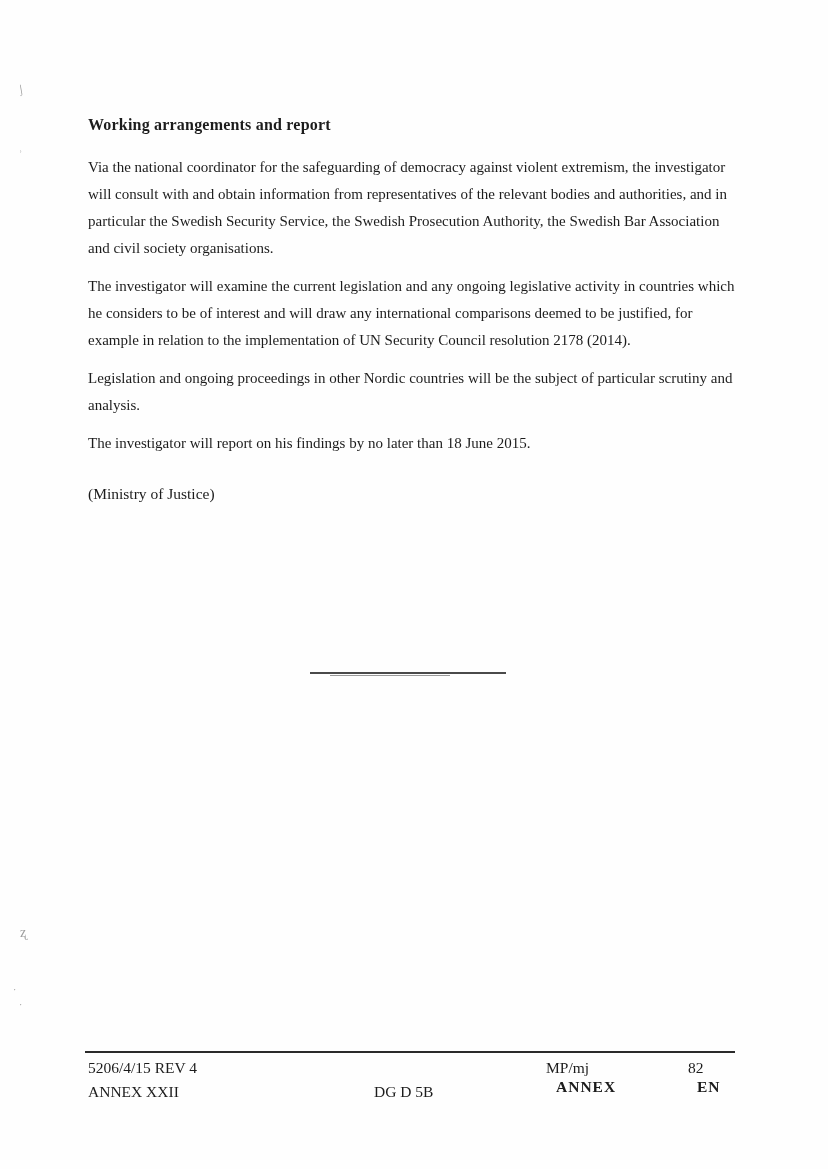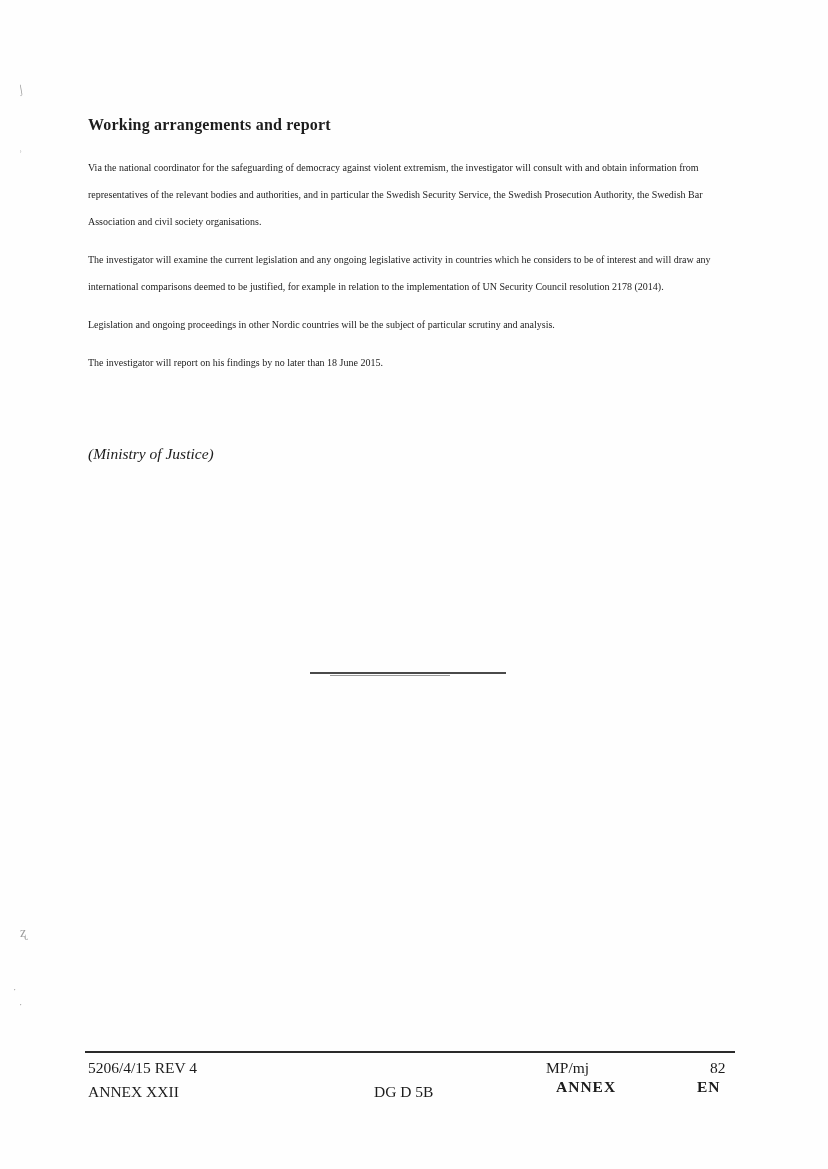--- a/index.html
+++ b/index.html
@@ -22,29 +22,28 @@
     top: 104px;
     width: 650px;
   }
   .heading {
     font-weight: bold;
     font-size: 16px;
     margin: 12px 0 20px 0;
     letter-spacing: 0.2px;
   }
   .para {
-    font-size: 10px;
+    font-size: 15px;
     line-height: 27px;
     margin: 0 0 11px 0;
     text-align: left;
   }
   .signature {
     font-size: 15.5px;
-    margin-top: 69px;
-    font-style: italic;
+    margin-top: 28px;
   }
   .mid-rule {
     position: absolute;
     left: 310px;
     top: 672px;
     width: 196px;
     height: 0;
     border-top: 2px solid #4a4a4a;
   }
   .mid-rule-shadow {
@@ -70,21 +69,21 @@
     width: 650px;
     border-top: 2px solid #2a2a2a;
   }
   .footer span {
     position: absolute;
     font-size: 15.5px;
     white-space: nowrap;
   }
   .f-docnum   { left: 88px;  top: 1059px; }
   .f-initials { left: 546px; top: 1059px; }
-  .f-page     { left: 710px; top: 1059px; }
+  .f-page     { left: 688px; top: 1059px; }
   .f-annex    { left: 88px;  top: 1083px; }
   .f-dg       { left: 374px; top: 1083px; }
   .f-limite   { left: 556px; top: 1078px; font-weight: bold; font-size: 22px; letter-spacing: 1px; }
   .f-lang     { left: 697px; top: 1078px; font-weight: bold; font-size: 22px; letter-spacing: 1px; }
   
   .artifact {
     position: absolute;
     color: #9d9d9d;
     font-size: 10px;
     user-select: none;

